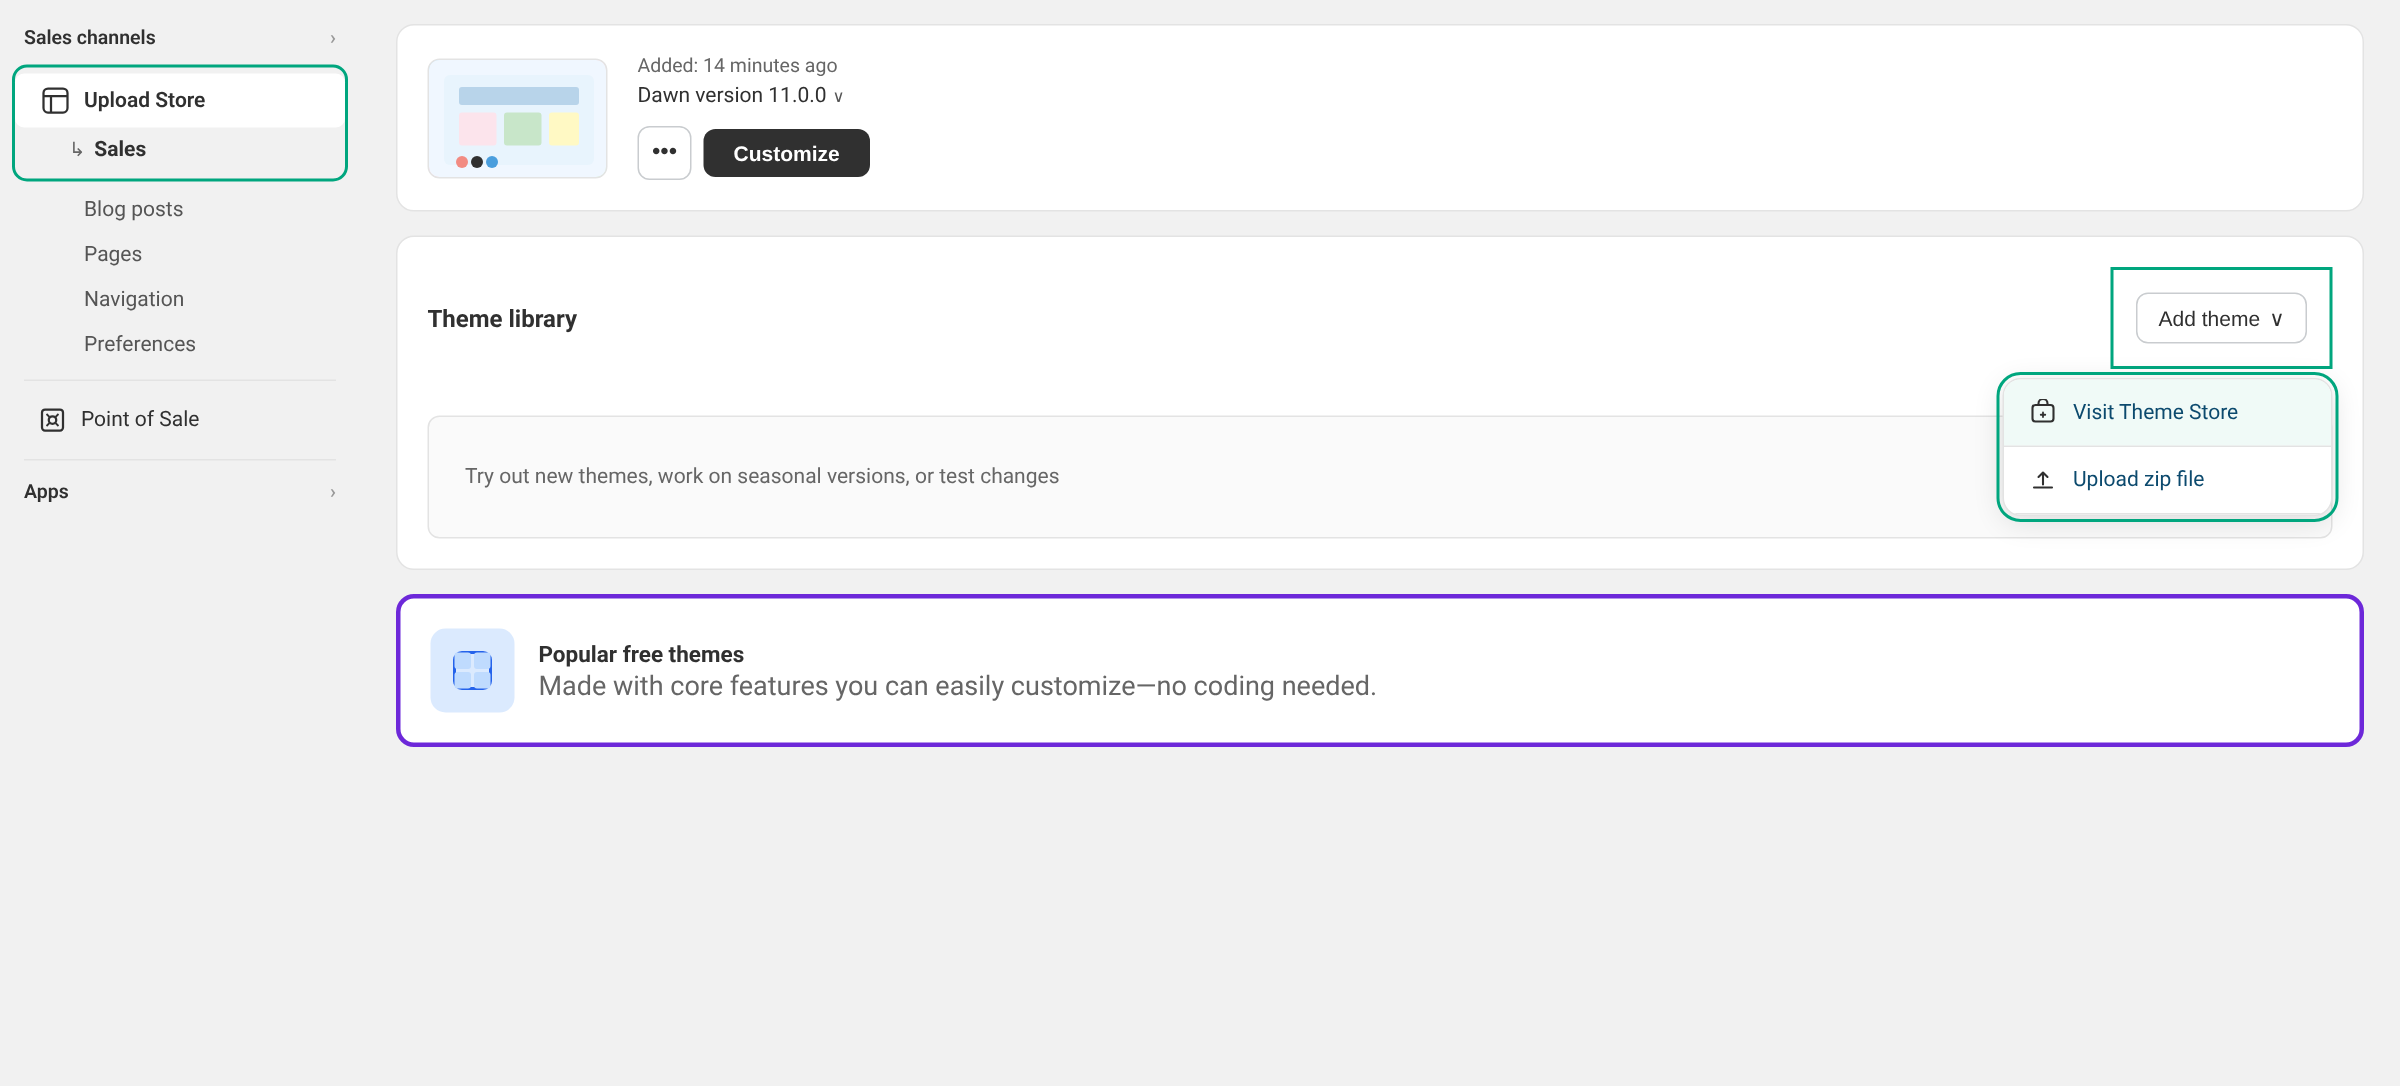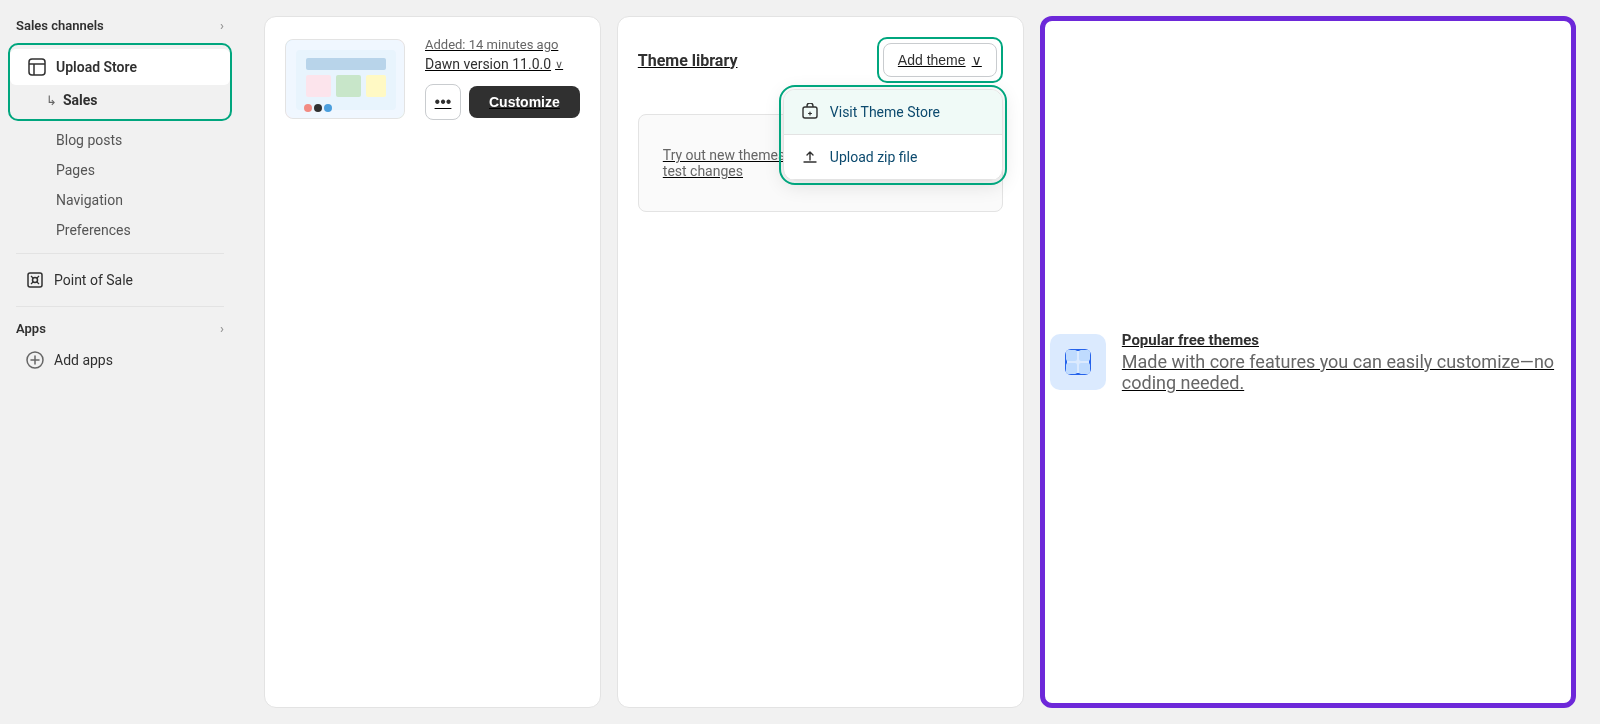--- a/index.html
+++ b/index.html
@@ -106,23 +106,22 @@
       background: #e3e3e3;
       margin: 8px 16px;
     }
 
     
     .main-content {
       flex: 1;
       padding: 16px 24px;
       overflow-y: auto;
       display: flex;
-      flex-direction: row;
+      flex-direction: column;
       gap: 16px;
-      text-decoration: underline;
     }
 
     
     .card {
       background: #fff;
       border: 1px solid #e3e3e3;
       border-radius: 12px;
       padding: 20px;
     }
 
@@ -229,22 +228,22 @@
       color: #303030;
     }
 
     .add-theme-wrapper {
       position: relative;
     }
 
     
     .add-theme-highlight {
       border: 2px solid #00a67e;
-      border-radius: 10px;
-      padding: 4px;
+      border-radius: 0;
+      padding: 15px;
     }
 
     .btn-add-theme {
       display: flex;
       align-items: center;
       gap: 6px;
       background: #fff;
       border: 1px solid #c9cccf;
       border-radius: 8px;
       padding: 8px 14px;
@@ -308,23 +307,23 @@
       border-radius: 8px;
       padding: 32px 24px;
       text-align: left;
       color: #666;
       font-size: 14px;
     }
 
     
     .popular-card {
       background: #fff;
-      border: 5px solid #6d28d9;
+      border: 3px solid #6d28d9;
       border-radius: 12px;
-      padding: 5px;
+      padding: 20px;
       display: flex;
       align-items: center;
       gap: 16px;
     }
 
     .popular-icon-box {
       width: 56px;
       height: 56px;
       background: #dbeafe;
       border-radius: 10px;
@@ -400,29 +399,20 @@
     <span>Point of Sale</span>
   </div>
 
   <div class="sidebar-divider"></div>
 
   <div class="sidebar-section-header">
     <span>Apps</span>
     <span class="chevron">›</span>
   </div>
 
-  <div class="sidebar-item">
-    <span class="icon-box">
-      <svg width="18" height="18" viewBox="0 0 18 18" fill="none">
-        <circle cx="9" cy="9" r="8" stroke="#666" stroke-width="1.5"></circle>
-        <path d="M9 5v8M5 9h8" stroke="#666" stroke-width="1.5" stroke-linecap="round"></path>
-      </svg>
-    </span>
-    <span>Add apps</span>
-  </div>
 
 </nav>
 
 <main class="main-content">
 
   <div class="card">
     <div class="current-theme-row">
       <div class="theme-thumbnail">
         <div class="theme-thumbnail-inner">
           

